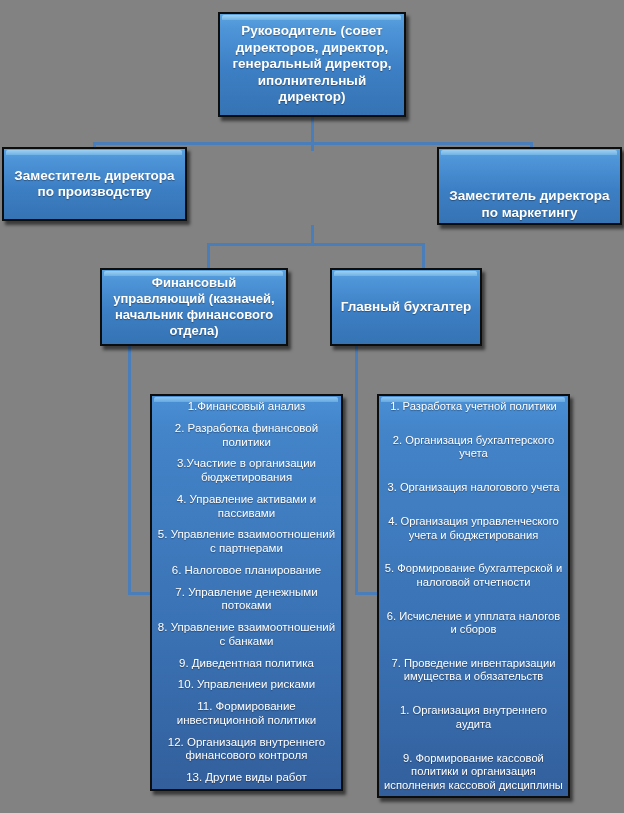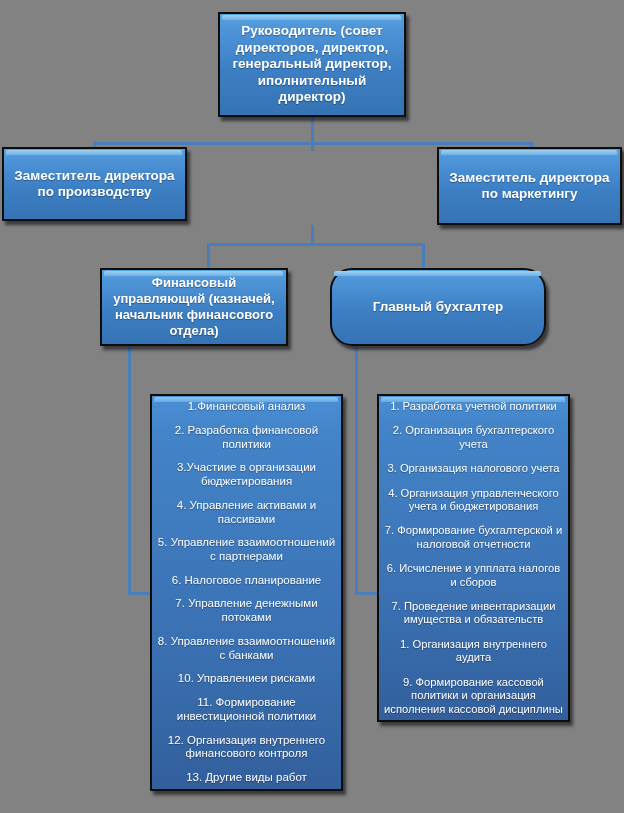--- a/index.html
+++ b/index.html
@@ -45,23 +45,23 @@
     padding:2px 5px;
     text-shadow:0 1px 1px rgba(0,0,0,.35);
     white-space:pre-line;
     font-weight:bold;
   }
 
   
   #n-top{left:218px;top:12px;width:188px;height:105px;font-size:13.5px;}
   #n-prod{left:2px;top:147px;width:185px;height:74px;font-size:13.5px;}
   #n-fin{left:218px;top:145px;width:188px;height:80px;font-size:13.5px;}
-  #n-mkt{left:437px;top:147px;width:185px;height:78px;font-size:13.5px;}
+  #n-mkt{left:437px;top:147px;width:185px;height:78px;font-size:13.5px;align-items:flex-end;}
   #n-finman{left:100px;top:268px;width:188px;height:78px;font-size:13px;}
-  #n-buh{left:330px;top:268px;width:216px;height:78px;font-size:13.5px;border-radius:22px;}
+  #n-buh{left:330px;top:268px;width:152px;height:78px;font-size:13.5px;}
 
   
   .listbox{
     position:absolute;
     box-sizing:border-box;
     border:2px solid #0d0d0d;
     color:#ffffff;
     z-index:3;
     background:linear-gradient(to bottom,#4a8fd4 0%,#4383c8 10%,#3a72b4 60%,#335f9c 100%);
     box-shadow:3px 4px 3px rgba(0,0,0,.55);
@@ -76,21 +76,21 @@
     pointer-events:none;
   }
   .listbox .li{
     position:relative;z-index:2;
     text-align:center;
     font-size:11.5px;
     line-height:1.2;
     text-shadow:0 1px 1px rgba(0,0,0,.35);
   }
   #lb-left{left:150px;top:394px;width:193px;height:397px;}
-  #lb-right{left:377px;top:394px;width:193px;height:328px;}
+  #lb-right{left:377px;top:394px;width:193px;height:404px;}
   #lb-right .li{font-size:11.2px;}
 </style>
 </head>
 <body>
 
 <div id="canvas">
 
   <div class="conn v" style="left:311px;top:117px;height:34px;"></div>
   <div class="conn h" style="left:93px;top:142px;width:440px;"></div>
   <div class="conn v" style="left:93px;top:142px;height:10px;"></div>
@@ -130,31 +130,32 @@
 
   <div class="listbox" id="lb-left">
       <div class="li">1.Финансовый анализ</div>
       <div class="li">2. Разработка финансовой политики</div>
       <div class="li">3.Участиие в организации бюджетирования</div>
       <div class="li">4. Управление активами и пассивами</div>
       <div class="li">5. Управление взаимоотношений с партнерами</div>
       <div class="li">6. Налоговое планирование</div>
       <div class="li">7. Управление денежными потоками</div>
       <div class="li">8. Управление взаимоотношений с банками</div>
+      <div class="li">9. Диведентная политика</div>
       <div class="li">10. Управлениеи рисками</div>
       <div class="li">11. Формирование инвестиционной политики</div>
       <div class="li">12. Организация внутреннего финансового контроля</div>
       <div class="li">13. Другие виды работ</div>
     </div>
 
   <div class="listbox" id="lb-right">
       <div class="li">1. Разработка учетной политики</div>
       <div class="li">2. Организация бухгалтерского учета</div>
       <div class="li">3. Организация  налогового учета</div>
       <div class="li">4. Организация управленческого учета и бюджетирования</div>
-      <div class="li">7. Формирование бухгалтерской и налоговой отчетности</div>
+      <div class="li">5. Формирование бухгалтерской и налоговой отчетности</div>
       <div class="li">6. Исчисление и упплата налогов и сборов</div>
       <div class="li">7. Проведение инвентаризации имущества и обязательств</div>
       <div class="li">1. Организация внутреннего аудита</div>
       <div class="li">9. Формирование кассовой политики и организация исполнения кассовой дисциплины</div>
     </div>
 
 </div>
 
 </body></html>

